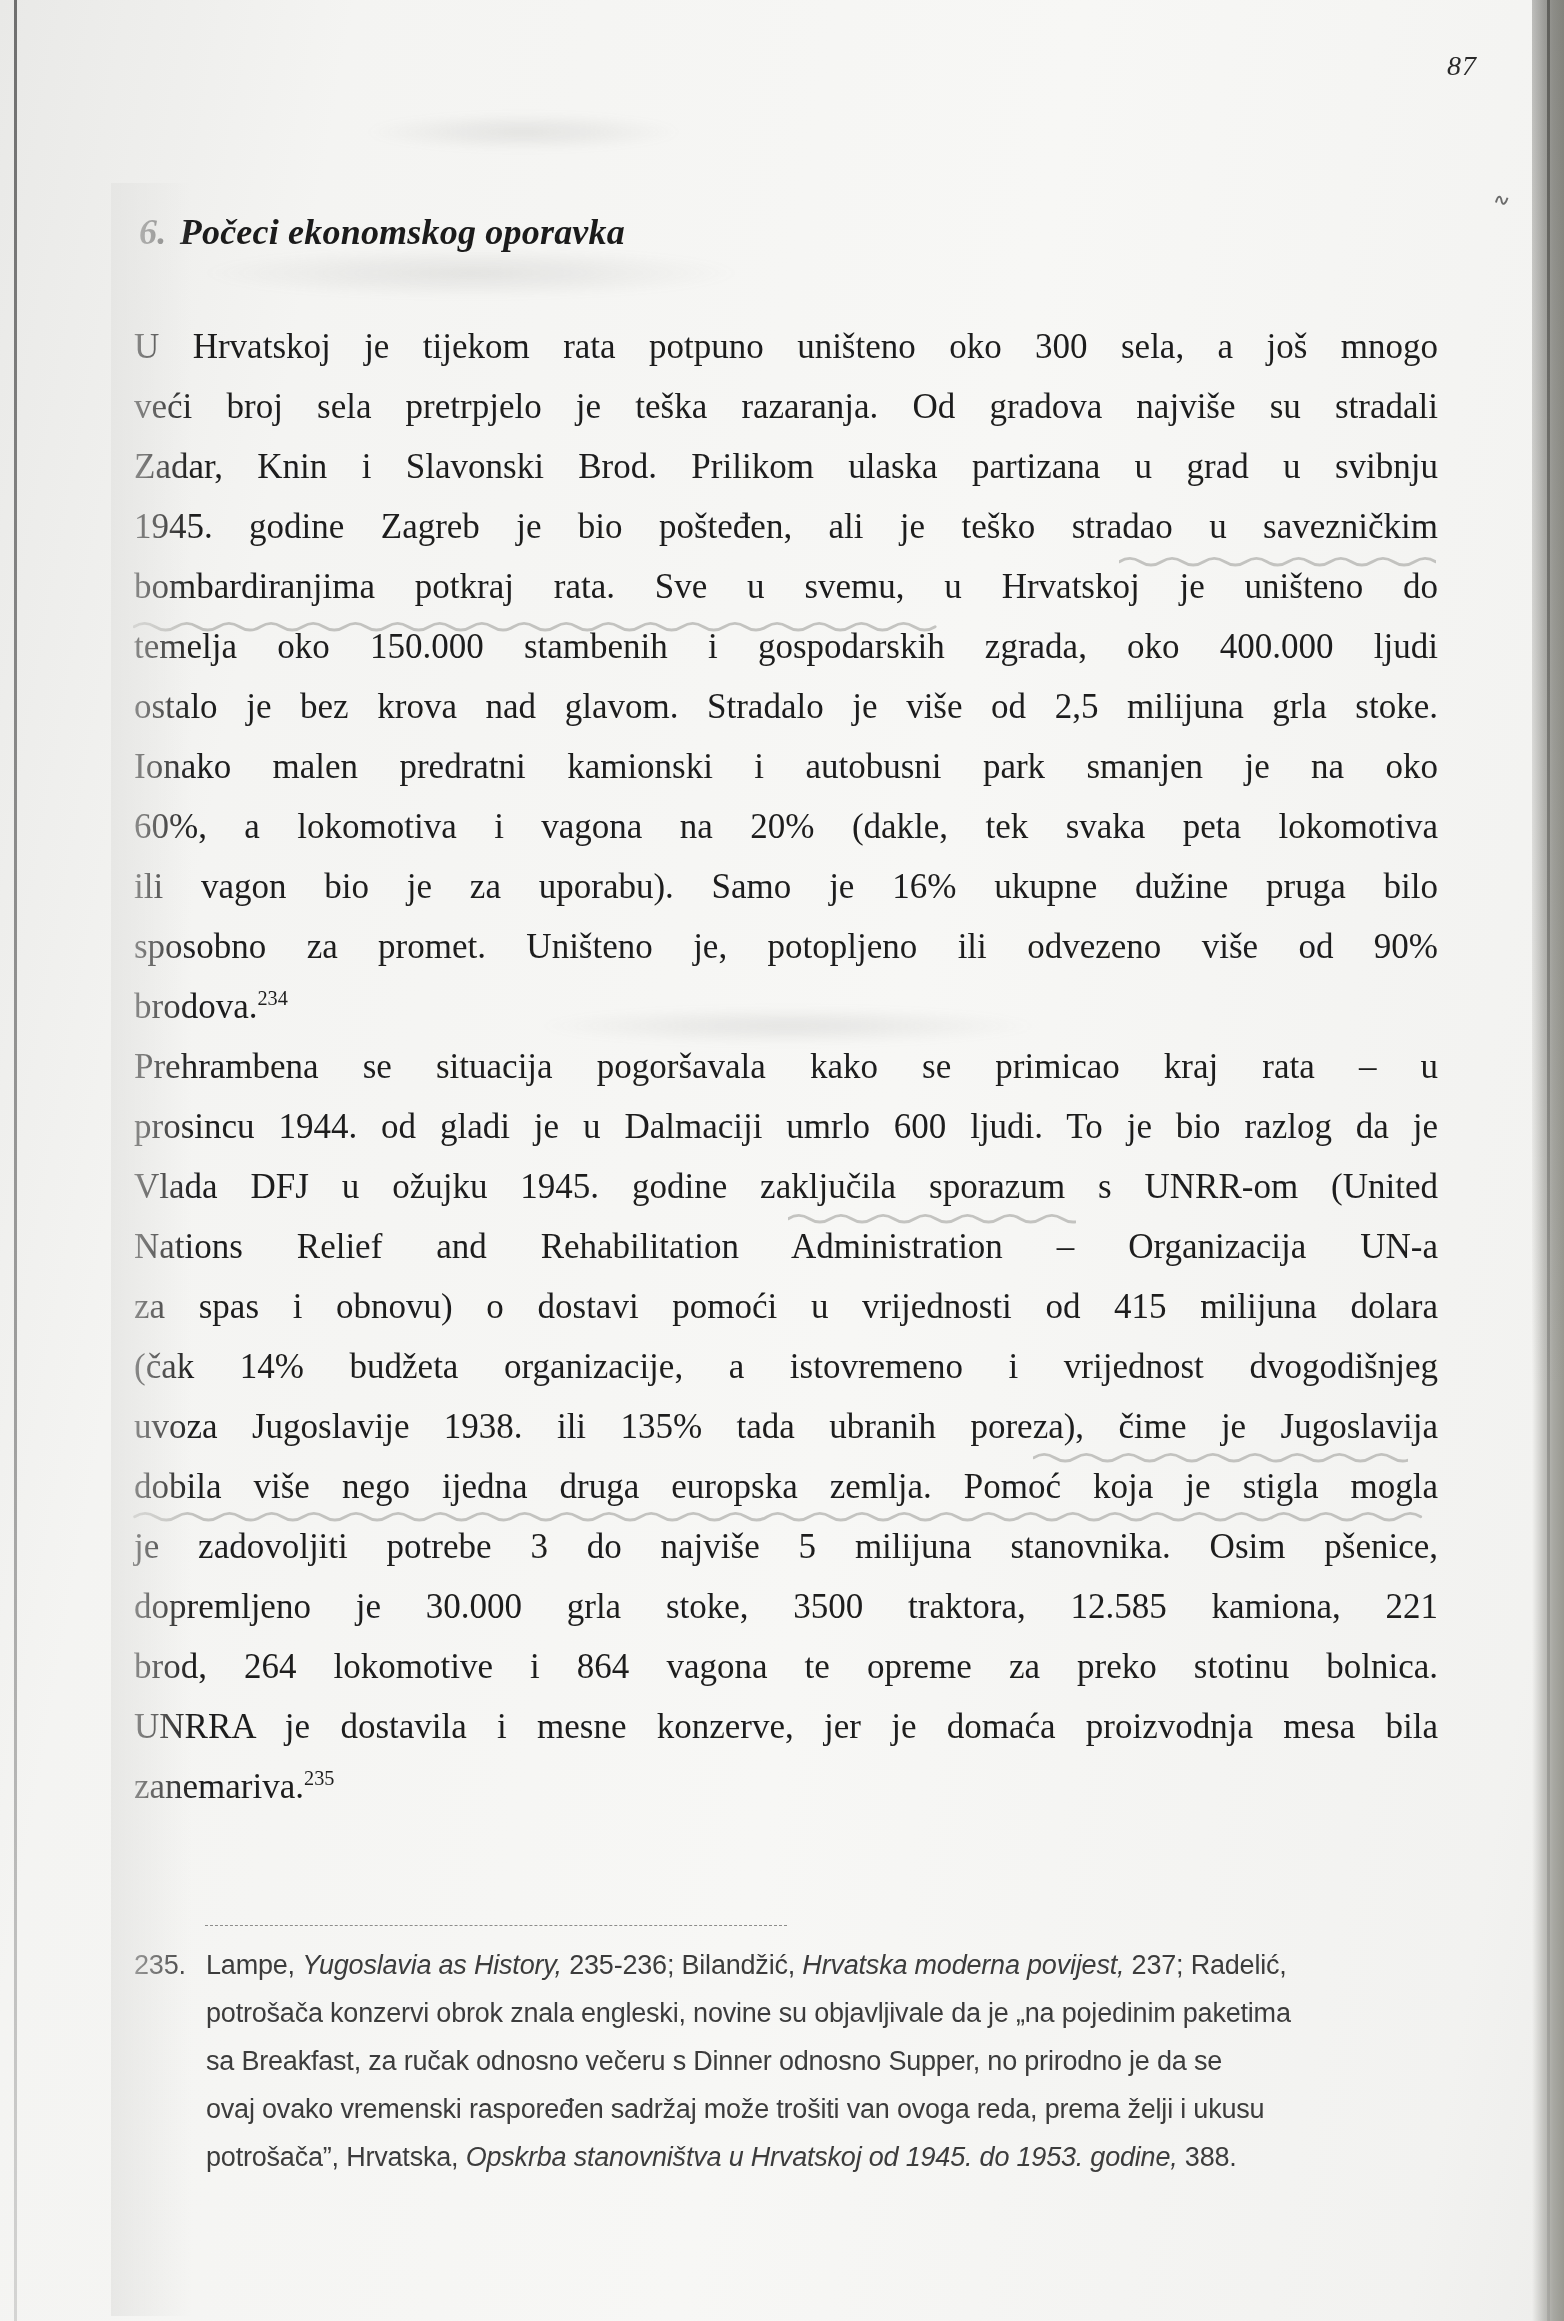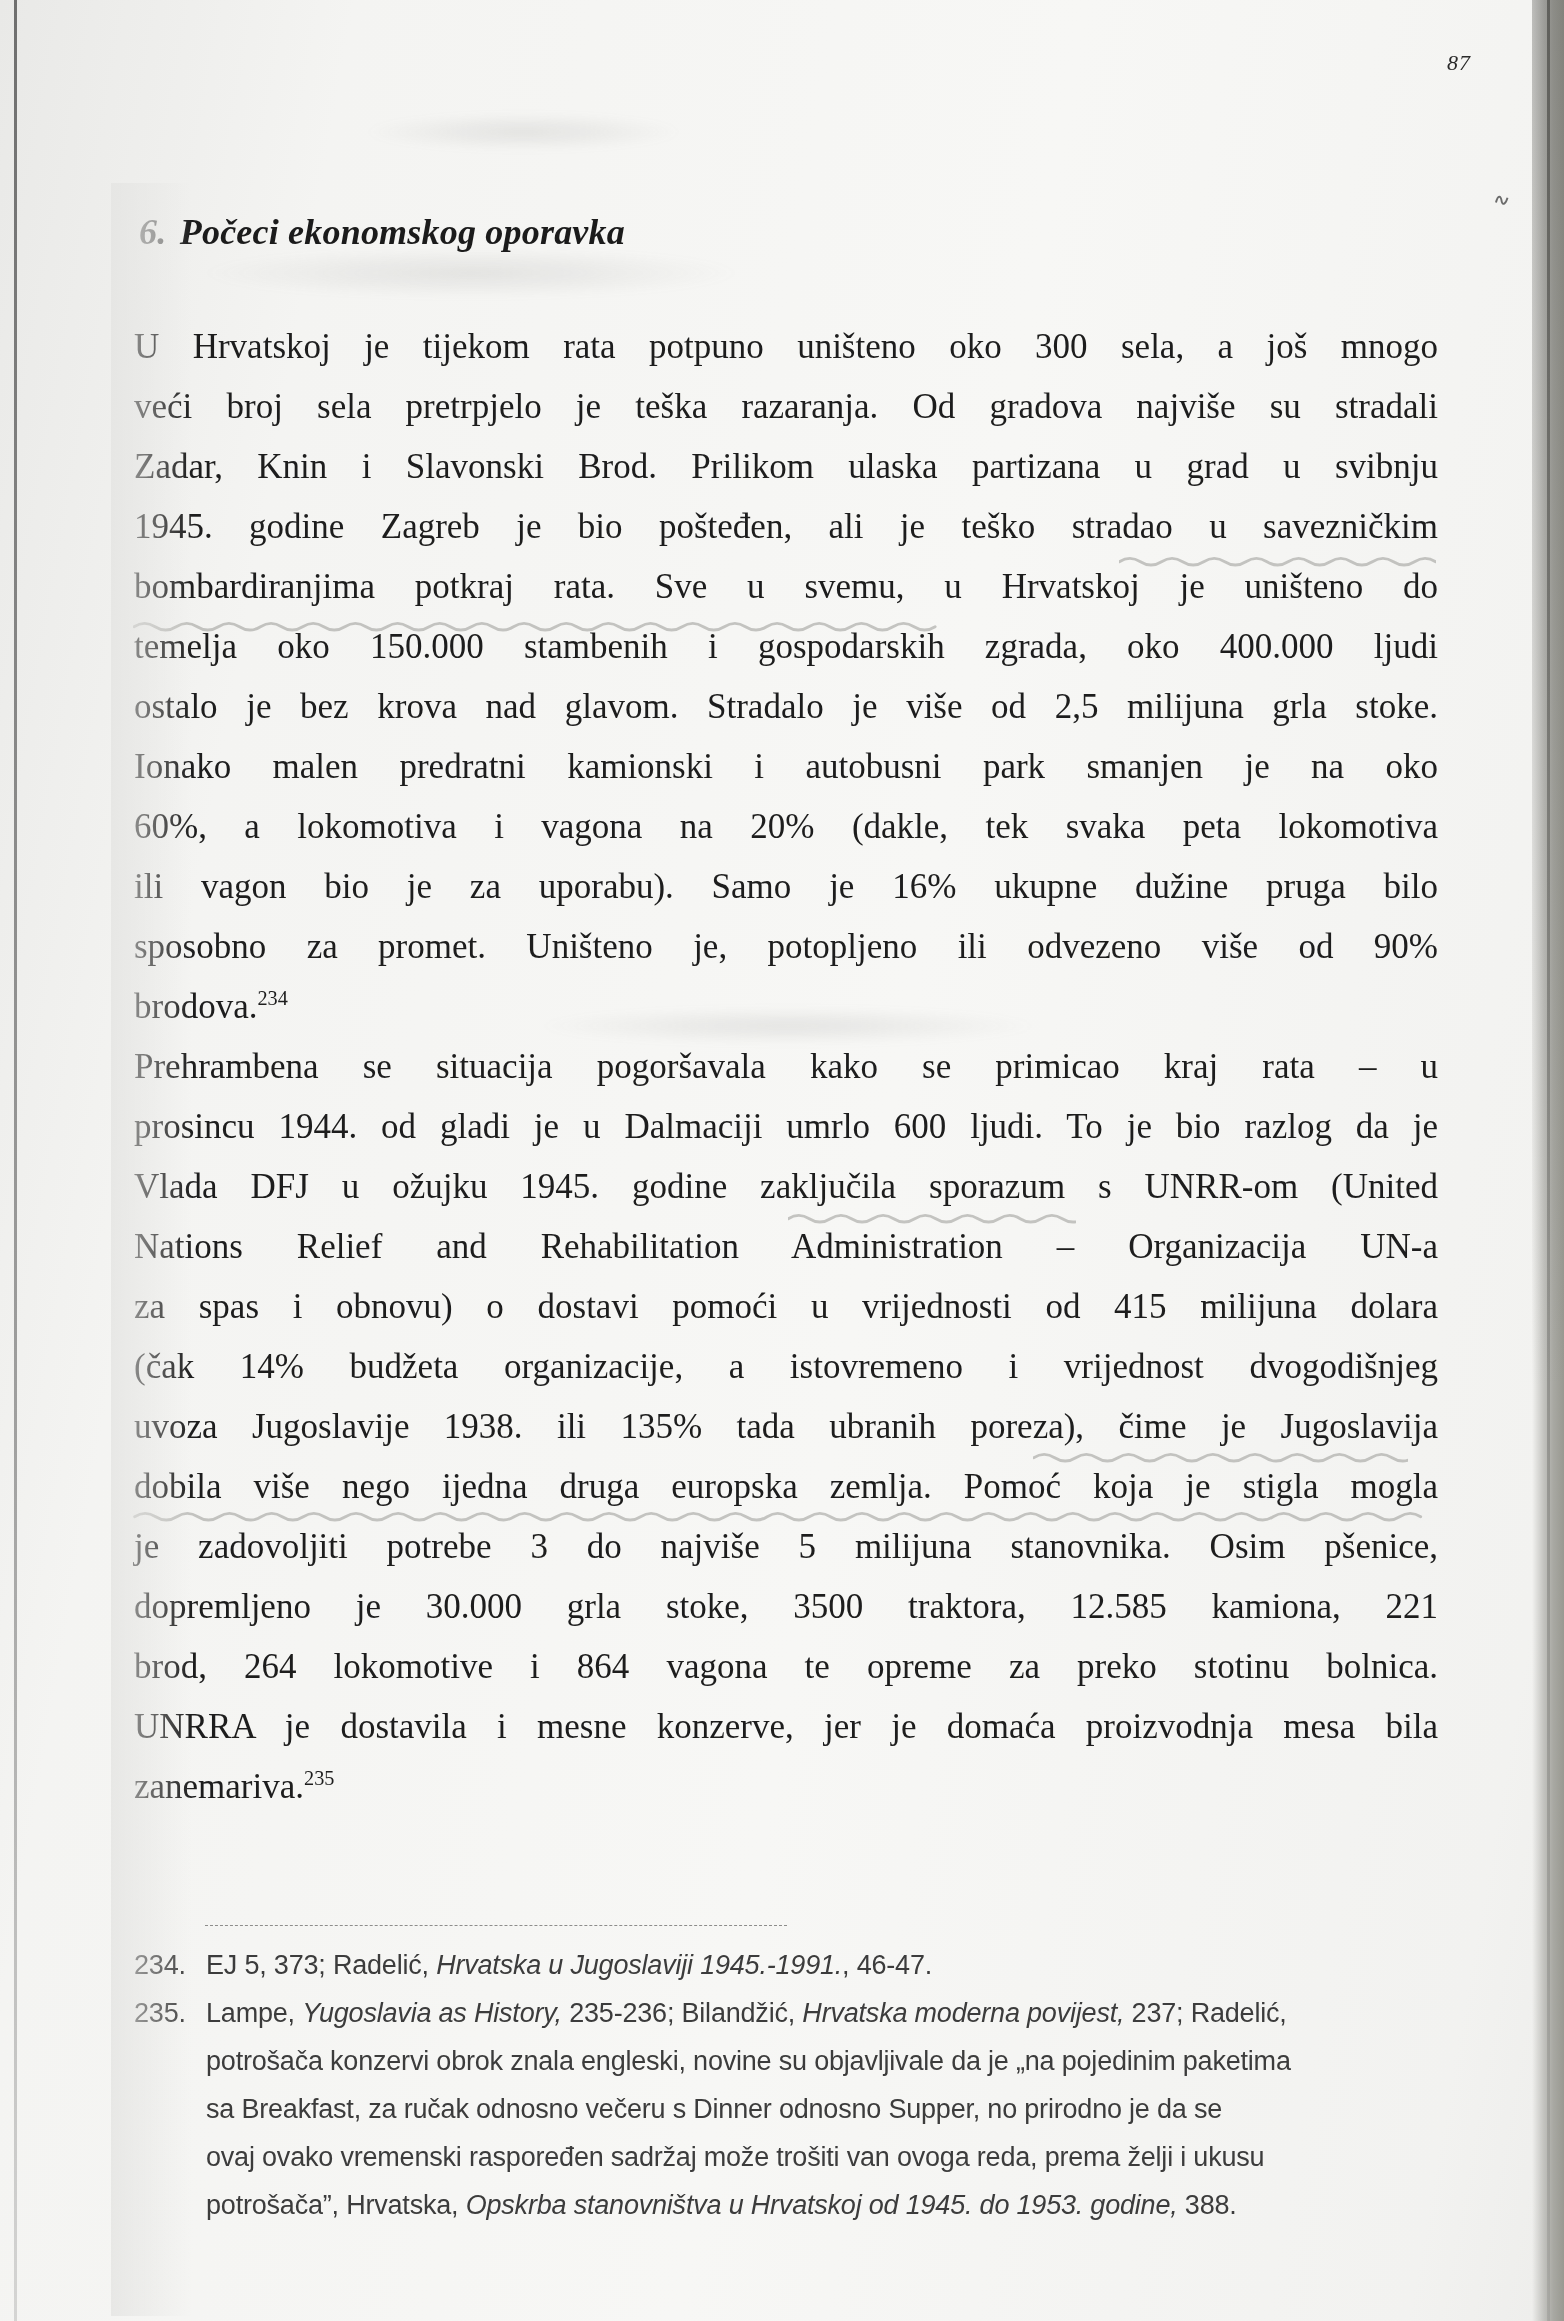--- a/index.html
+++ b/index.html
@@ -50,21 +50,21 @@
     position:absolute;border-radius:50%;
     background:radial-gradient(closest-side,rgba(120,120,118,.14),rgba(120,120,118,0));
     filter:blur(3.8px);pointer-events:none;
   }
   .g1{left:202px;top:248px;width:538px;height:50px;}
   .g2{left:365px;top:113px;width:317px;height:38px;}
   .g3{left:538px;top:1007px;width:500px;height:38px;}
 
   .pagenum{
     position:absolute;left:1447px;top:50px;
-    font-size:22px;font-style:italic;letter-spacing:1px;color:#2a2a2a;
+    font-size:28px;font-style:italic;letter-spacing:1px;color:#2a2a2a;
   }
   .heading{
     position:absolute;left:139px;top:211px;
     font-size:36px;font-weight:bold;font-style:italic;color:#1b1b1b;
     letter-spacing:0.2px;white-space:nowrap;
   }
   .heading .hnum{opacity:.55;filter:blur(0.6px);margin-right:13.4px;}
 
   .bodytext{
     position:absolute;left:134px;top:317px;width:1304px;
@@ -167,26 +167,20 @@
       <path class="sq" d="M0,7 q11,-7 22,0 t22,0 t22,0 t22,0 t22,0 t22,0 t22,0 t22,0 t22,0 t22,0 t22,0 t22,0 t22,0 t22,0 t22,0 t22,0 t22,0 t22,0"></path>
     </svg>
   <svg class="squiggle" style="left:133px;top:1510px" width="1297" height="11.5" viewBox="0 0 1350 12">
       <path class="sq" d="M0,7 q11,-7 22,0 t22,0 t22,0 t22,0 t22,0 t22,0 t22,0 t22,0 t22,0 t22,0 t22,0 t22,0 t22,0 t22,0 t22,0 t22,0 t22,0 t22,0 t22,0 t22,0 t22,0 t22,0 t22,0 t22,0 t22,0 t22,0 t22,0 t22,0 t22,0 t22,0 t22,0 t22,0 t22,0 t22,0 t22,0 t22,0 t22,0 t22,0 t22,0 t22,0 t22,0 t22,0 t22,0 t22,0 t22,0 t22,0 t22,0 t22,0 t22,0 t22,0 t22,0 t22,0 t22,0 t22,0 t22,0 t22,0 t22,0 t22,0 t22,0 t22,0 t22,0"></path>
     </svg>
 
   <div class="sep"></div>
 
   <div class="footnotes">
     <div class="fn">
-      <div class="fn-num">234.</div>
-      <div class="fn-text">
-          <div class="tline last"><span>EJ 5, 373; Radelić, </span><span class="it">Hrvatska u Jugoslaviji 1945.-1991.</span><span>, 46-47.</span></div>
-        </div>
-    </div>
-    <div class="fn">
       <div class="fn-num">235.</div>
       <div class="fn-text">
           <div class="tline"><span>Lampe, </span><span class="it">Yugoslavia as History,</span><span> 235-236; Bilandžić, </span><span class="it">Hrvatska moderna povijest,</span><span> 237; Radelić,</span></div>
           <div class="tline"><span>potrošača konzervi obrok znala engleski, novine su objavljivale da je „na pojedinim paketima</span></div>
           <div class="tline"><span>sa Breakfast, za ručak odnosno večeru s Dinner odnosno Supper, no prirodno je da se</span></div>
           <div class="tline"><span>ovaj ovako vremenski raspoređen sadržaj može trošiti van ovoga reda, prema želji i ukusu</span></div>
           <div class="tline last"><span>potrošača”, Hrvatska, </span><span class="it">Opskrba stanovništva u Hrvatskoj od 1945. do 1953. godine,</span><span> 388.</span></div>
         </div>
     </div>
   </div>

